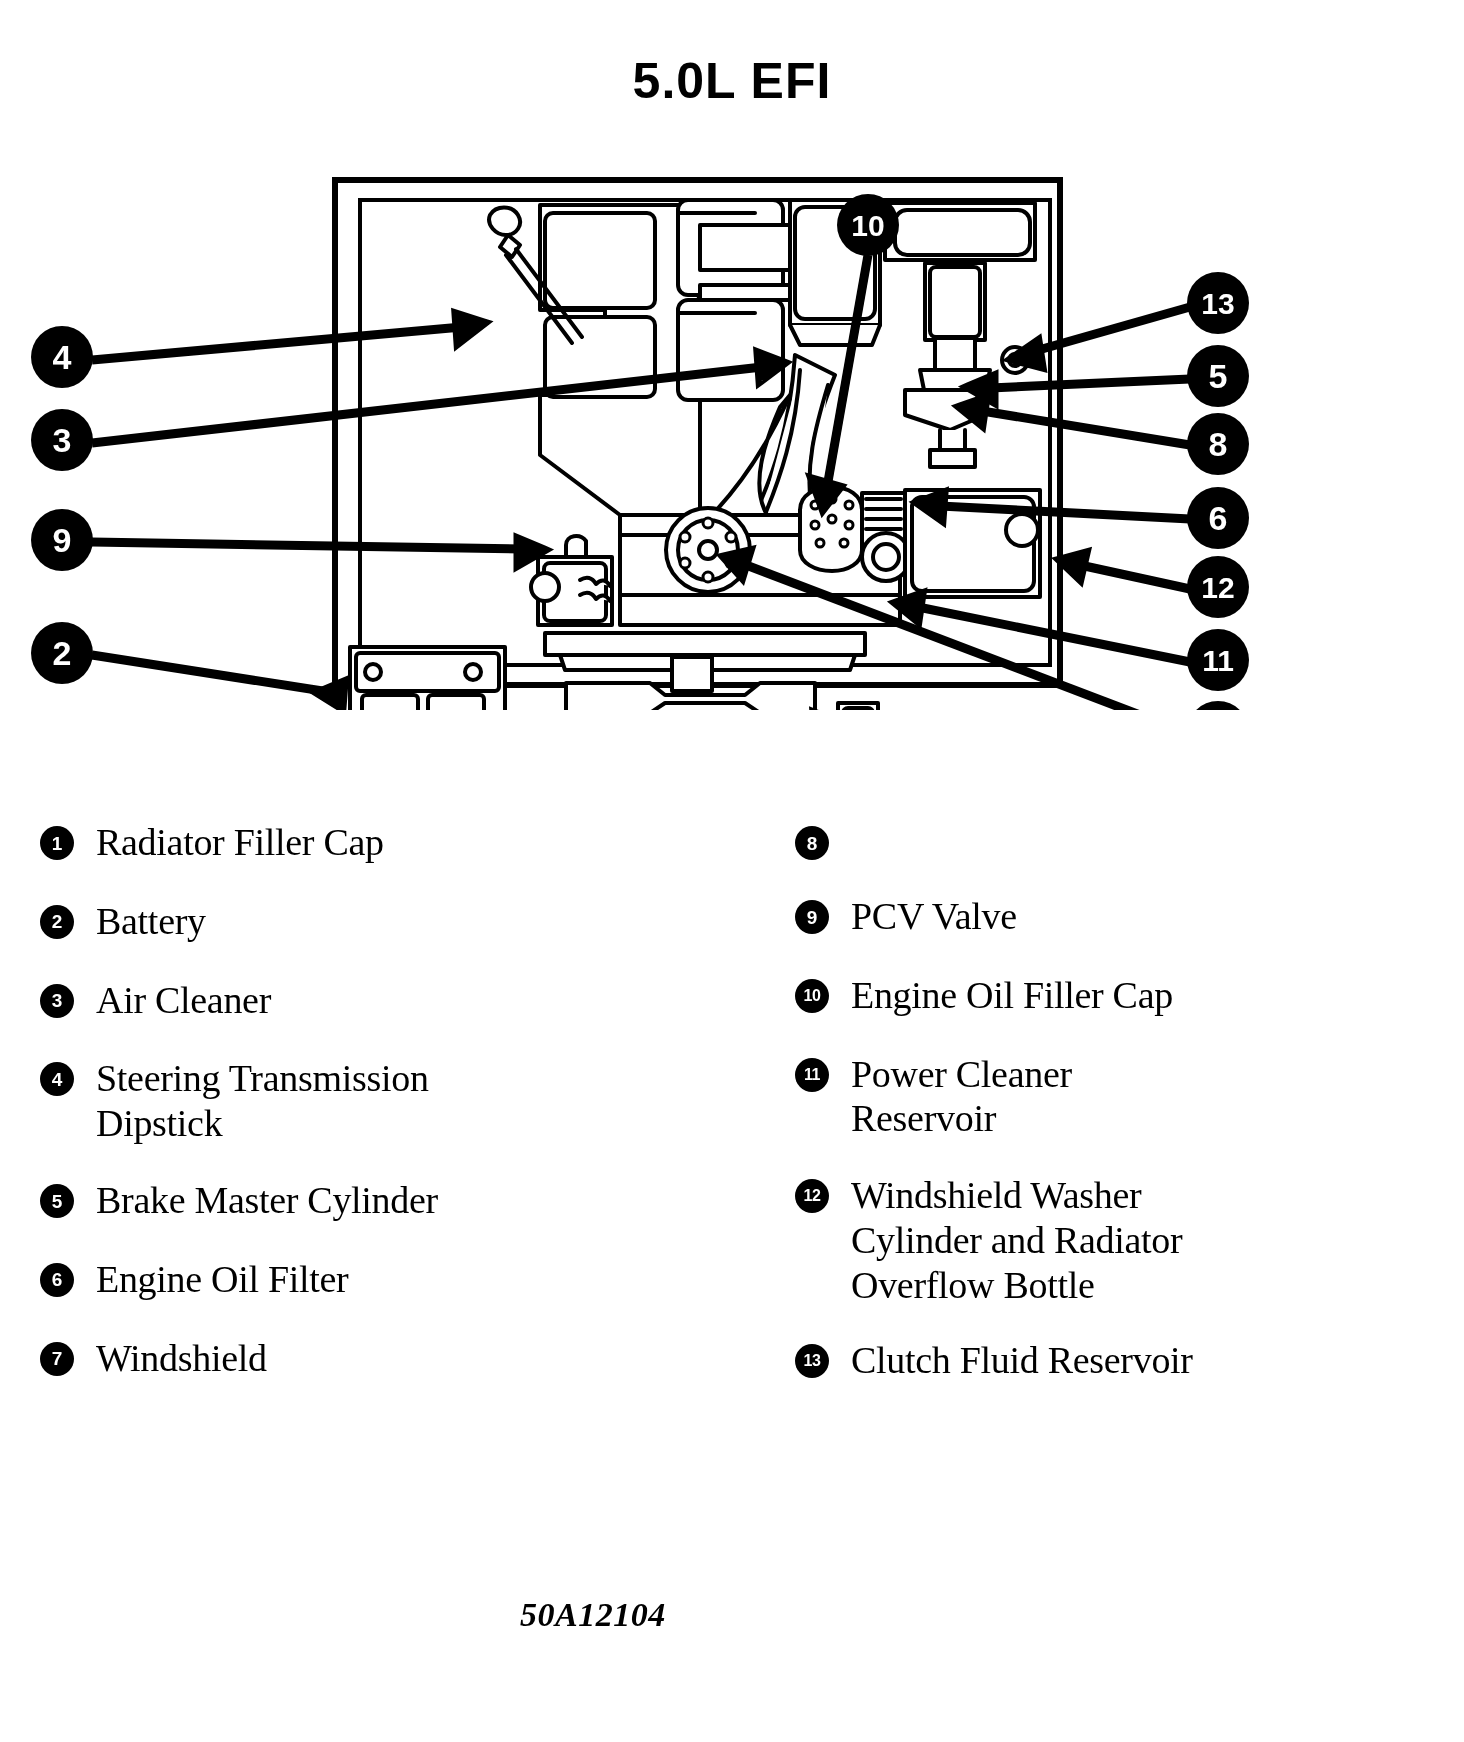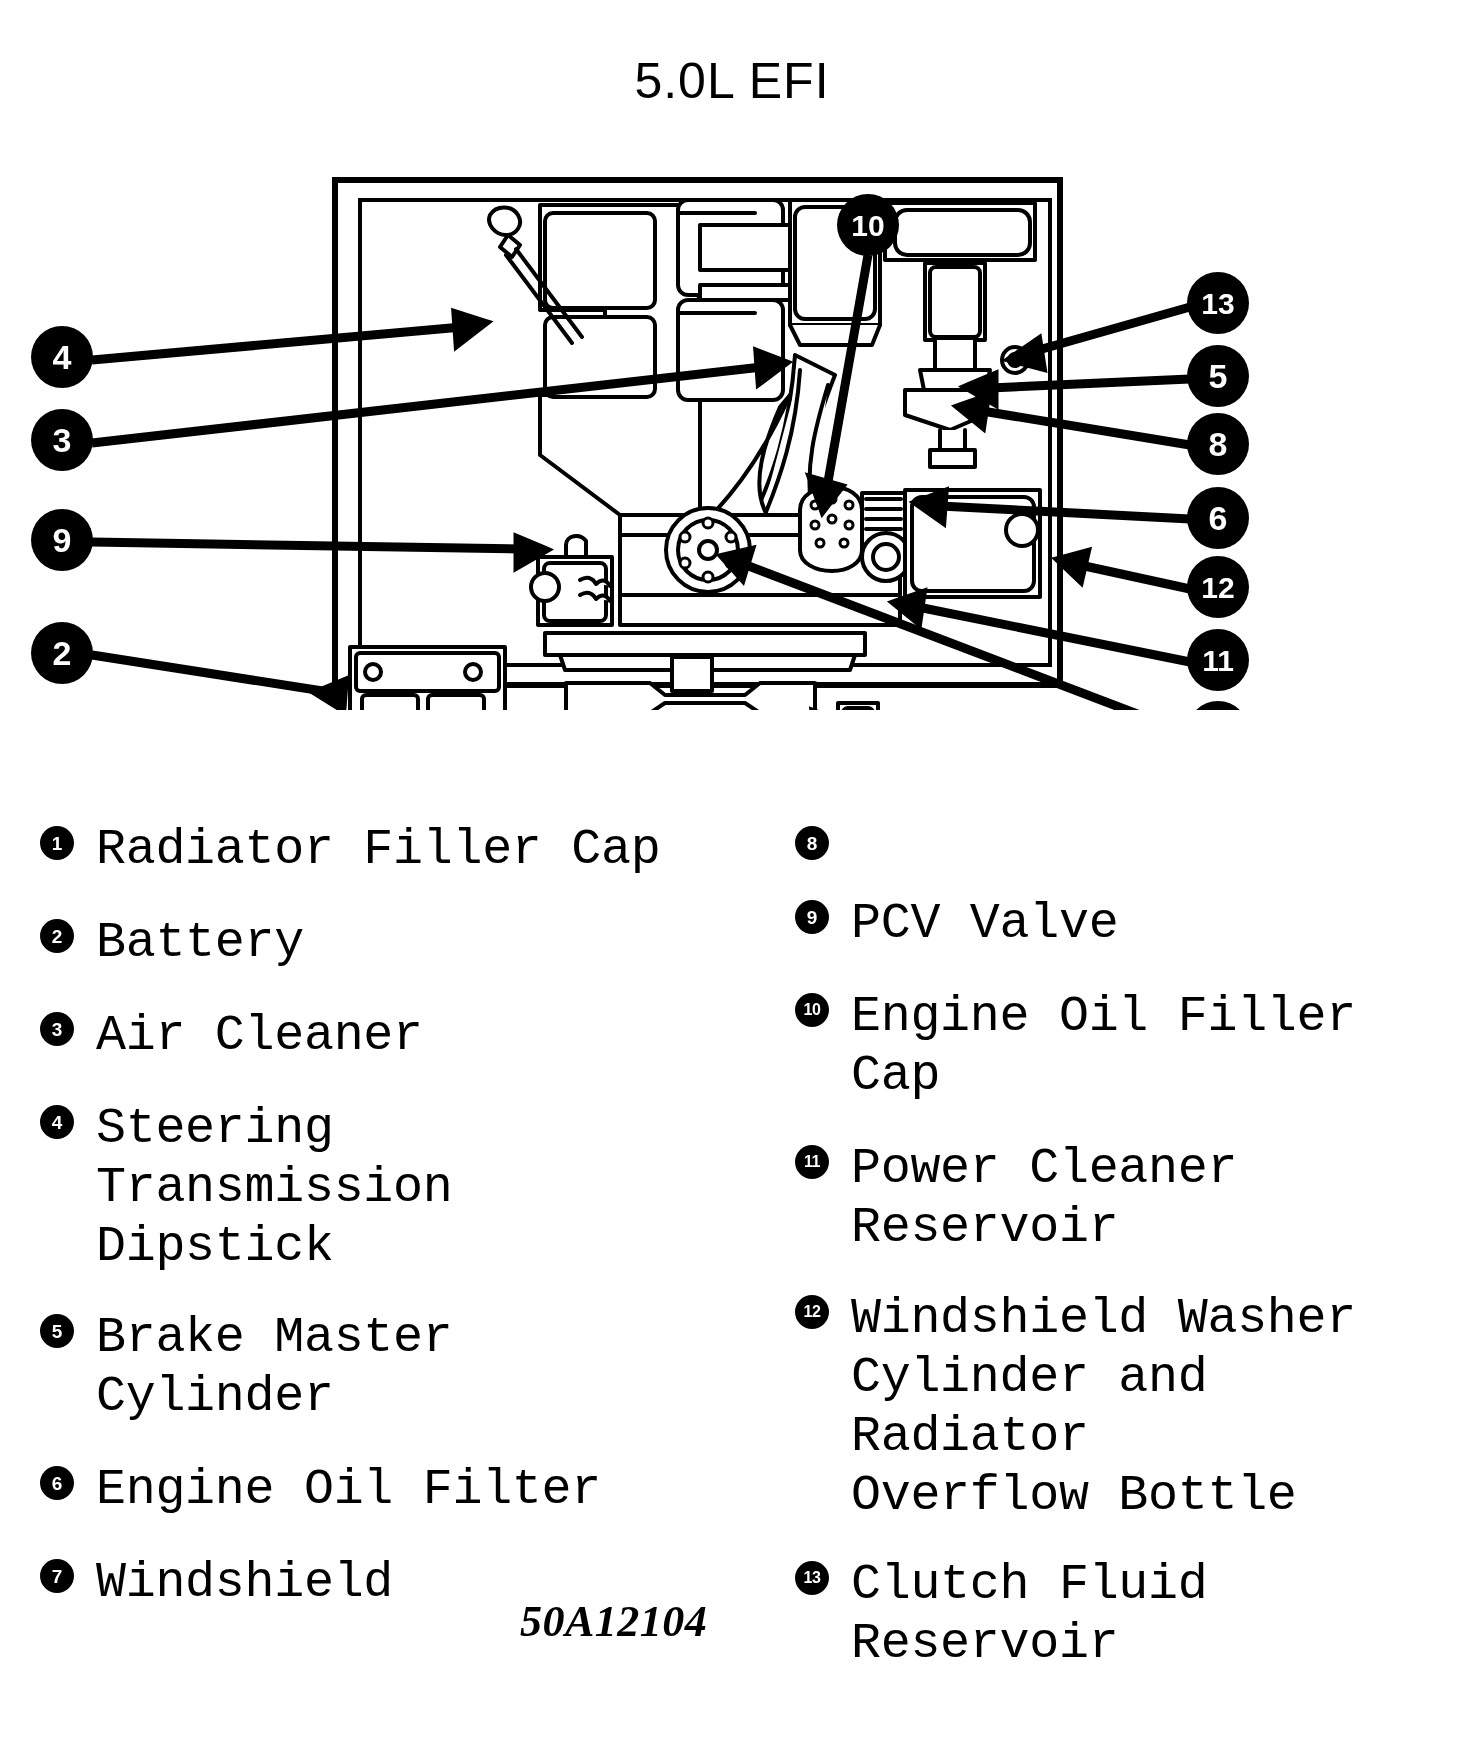--- a/index.html
+++ b/index.html
@@ -24,21 +24,21 @@
   }
 
   
   #title {
     position: absolute;
     left: 0;
     top: 52px;
     width: 1464px;
     text-align: center;
     font-size: 50px;
-    font-weight: normal;
+    font-weight: bold;
     letter-spacing: 1px;
     font-family: "Liberation Sans", sans-serif;
   }
 
   
   #diagram-area {
     position: absolute;
     left: 0;
     top: 95px;
     width: 1464px;
@@ -84,23 +84,23 @@
     display: flex;
     align-items: center;
     justify-content: center;
     margin-top: 6px;
     margin-right: 22px;
     font-family: "Liberation Sans", sans-serif;
     line-height: 1;
   }
   .legend-bullet.two-digit { font-size: 16px; letter-spacing: -0.5px; }
   .legend-label {
-    font-size: 50px;
+    font-size: 38px;
     line-height: 1.18;
-    font-family: Liberation Mono, monospace;
+    font-family: Liberation Serif, serif;
     font-weight: 400;
     letter-spacing: -0.3px;
     white-space: pre-line;
   }
 
   
   #legend-col-left .legend-item:nth-child(1) { margin-bottom: 34px; }
   #legend-col-left .legend-item:nth-child(2) { margin-bottom: 34px; }
   #legend-col-left .legend-item:nth-child(3) { margin-bottom: 34px; }
   #legend-col-left .legend-item:nth-child(4) { margin-bottom: 32px; }
@@ -111,21 +111,21 @@
   #legend-col-right .legend-item:nth-child(2) { margin-bottom: 34px; }
   #legend-col-right .legend-item:nth-child(3) { margin-bottom: 34px; }
   #legend-col-right .legend-item:nth-child(4) { margin-bottom: 32px; }
   #legend-col-right .legend-item:nth-child(5) { margin-bottom: 30px; }
 
   
   #ref-code {
     position: absolute;
     left: 520px;
     top: 1596px;
-    font-size: 44px;
+    font-size: 34px;
     font-style: italic;
     font-weight: bold;
     font-family: "Liberation Serif", serif;
     letter-spacing: 0.5px;
   }
 </style>
 </head>
 <body>
 
 <div id="page">

